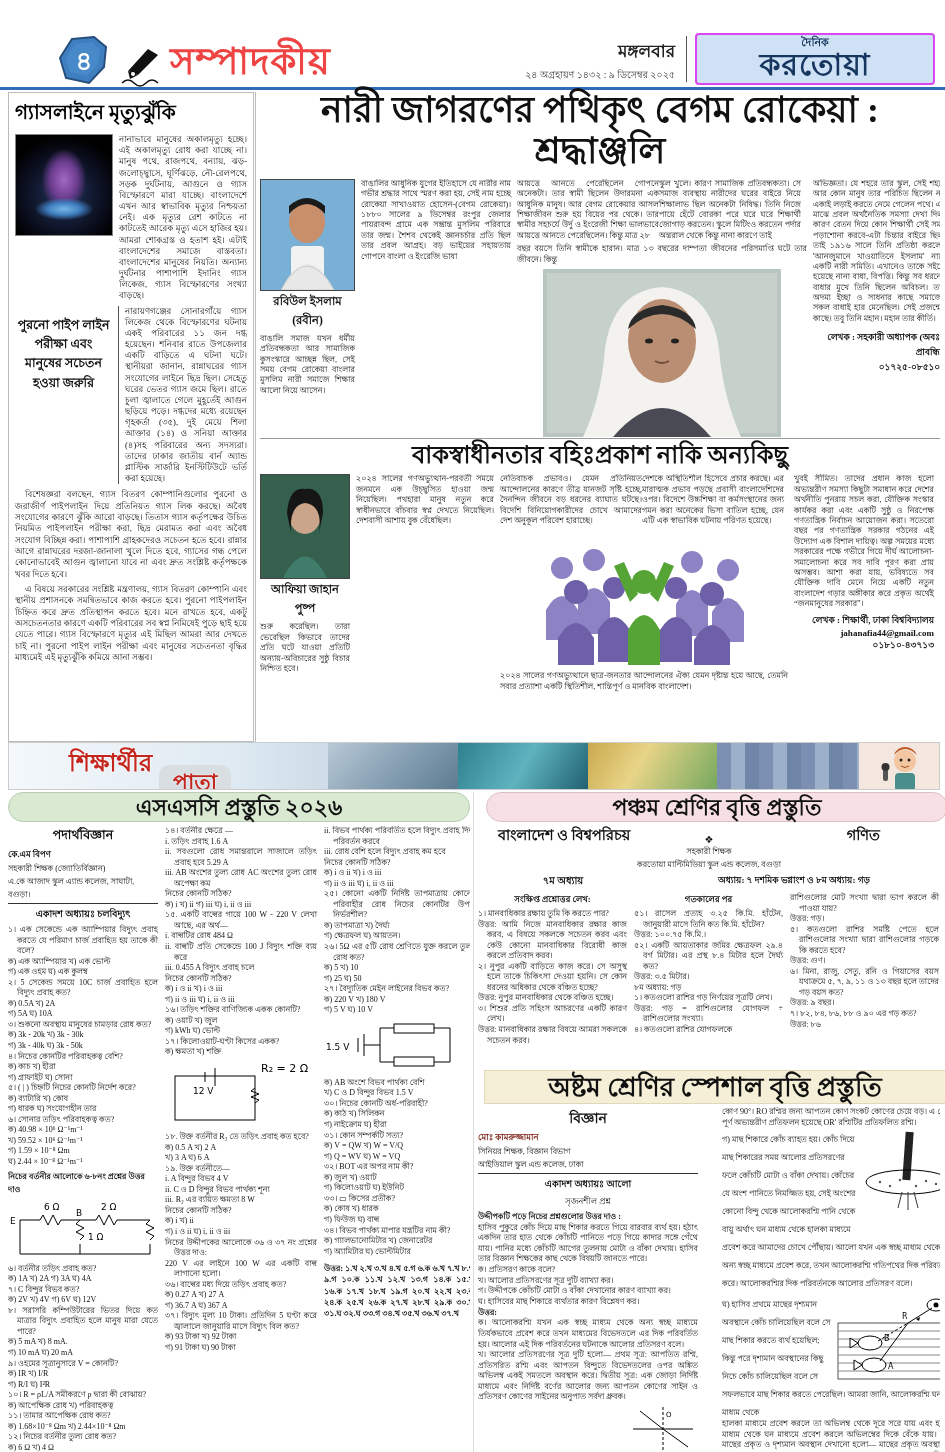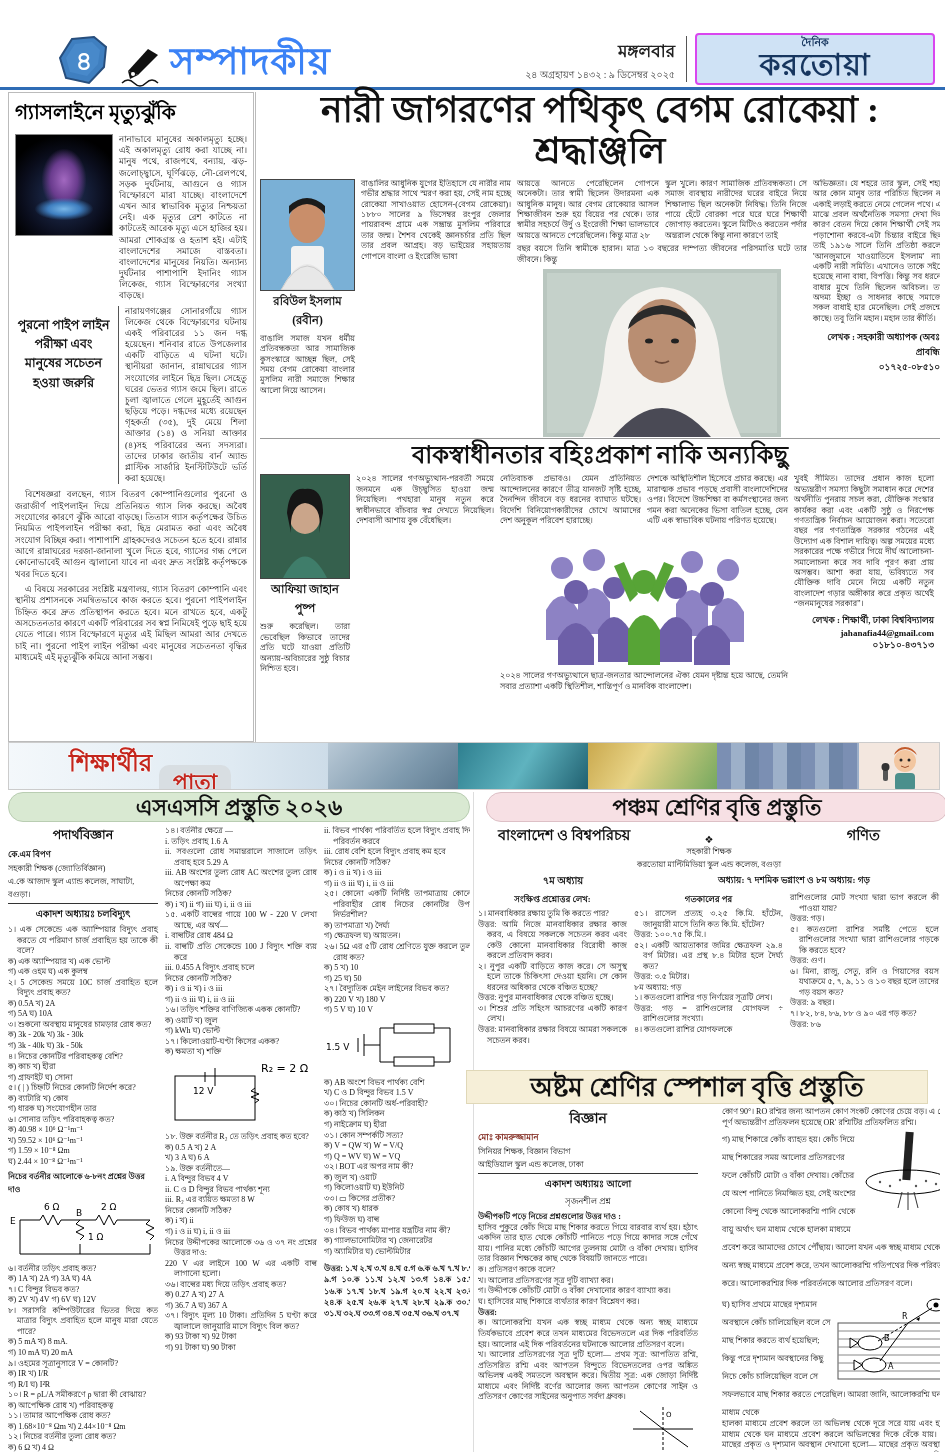--- a/index.html
+++ b/index.html
@@ -5,21 +5,21 @@
   * { margin:0; padding:0; box-sizing:border-box; }
   html,body { background:#ffffff; }
   body { width:945px; height:1452px; position:relative; font-family:"Liberation Serif","DejaVu Serif",serif; color:#111; overflow:hidden; }
   .abs { position:absolute; }
 
   
   .hdr { top:30px; left:0; width:945px; height:57px; }
   .badge { position:absolute; left:58px; top:6px; width:52px; height:50px; }
   .badge text { font-weight:bold; }
   .brandwrap { position:absolute; left:118px; top:2px; display:flex; align-items:center; gap:6px; }
-  .brand { font-size:37px; font-weight:bold; color:#3b82f6; letter-spacing:1px; font-family:"Liberation Serif",serif; }
+  .brand { font-size:37px; font-weight:bold; color:#ef4444; letter-spacing:1px; font-family:"Liberation Serif",serif; }
   .dateblock { position:absolute; right:270px; top:8px; text-align:right; }
   .dateblock .day { font-size:17px; font-weight:bold; color:#222; }
   .dateblock .date { font-size:9.5px; color:#333; margin-top:2px; }
   .vdiv { position:absolute; right:258px; top:6px; width:1px; height:46px; background:#555; }
   .masthead { position:absolute; right:10px; top:3px; width:240px; height:52px; background:#cfe2f5; border:2px solid #d946ef; border-radius:4px; text-align:center; padding-top:2px; }
   .masthead .small { font-size:11px; font-weight:bold; color:#17365f; line-height:1; }
   .masthead .big { font-size:30px; font-weight:bold; color:#17365f; line-height:1.1; letter-spacing:1px; }
   .bluebar { top:87px; left:0; width:945px; height:3px; background:#2f6cb5; }
 
   
@@ -40,21 +40,21 @@
   .vline-main { top:92px; left:255px; width:1px; height:650px; background:#bbb; }
 
   
   .art1 { top:90px; left:260px; width:680px; height:347px; }
   .art1 h1 { font-size:36px; font-weight:bold; text-align:center; line-height:1.15; }
   .art1 .grid { display:grid; grid-template-columns:95px 150px 290px 133px; gap:6px; margin-top:6px; height:292px; overflow:hidden; }
   .photo1 { width:95px; height:112px; border:1px solid #444; background:linear-gradient(#8fc0e2,#6ea3cc); position:relative; }
   .caption { font-size:11.5px; font-weight:bold; text-align:center; margin:2px 0 3px 0; }
   .coltext { font-size:8px; line-height:1.3; text-align:justify; }
   .midwrap { display:flex; flex-direction:column; }
-  .midcols { display:flex; gap:6px; }
+  .midcols { display:flex; }
   .midcols > div { width:142px; }
   .portrait-box { margin-top:4px; align-self:center; }
   .art1 .footer { text-align:right; font-size:9px; font-weight:bold; margin-top:6px; }
   .hrule1 { top:438px; left:260px; width:680px; height:1px; background:#999; }
 
   
   .art2 { top:442px; left:260px; width:680px; height:300px; }
   .art2 h1 { font-size:24px; font-weight:bold; text-align:center; line-height:1.1; }
   .art2 .grid { display:grid; grid-template-columns:90px 138px 288px 140px; gap:6px; margin-top:6px; height:250px; overflow:hidden; }
   .photo2 { width:90px; height:105px; border:1px solid #444; background:linear-gradient(#3c6b57,#274d3d); position:relative; }
@@ -105,21 +105,21 @@
   .c5 .school { font-size:8px; }
   .c5 .chaprow { display:flex; margin-top:2px; }
   .c5 .chapL { width:170px; text-align:center; font-size:10px; font-weight:bold; }
   .c5 .chapR { flex:1; text-align:center; font-size:9px; font-weight:bold; }
   .c5 .cols { display:flex; gap:7px; margin-top:3px; }
   .c5 .cols > div { width:149px; }
   .c5 .colh { font-size:8.5px; font-weight:bold; text-align:center; margin-bottom:2px; }
   .c5 .line { font-size:8px; line-height:1.32; text-align:justify; padding-left:9px; text-indent:-9px; }
 
   
-  .c8h { top:1070px; left:466px; width:462px; height:34px; background:#f6efd8; border:1px solid #e0d8b8; font-size:26px; font-weight:bold; text-align:center; line-height:34px; }
+  .c8h { top:1070px; left:484px; width:462px; height:34px; background:#f6efd8; border:1px solid #e0d8b8; font-size:26px; font-weight:bold; text-align:center; line-height:34px; }
   .c8 { top:1107px; left:478px; width:462px; height:345px; display:flex; gap:24px; overflow:hidden; }
   .c8 .colL { width:220px; flex:0 0 220px; }
   .c8 .colR { width:234px; flex:0 0 234px; }
   .c8 .subj { font-size:14px; }
   .c8 .auth2 { font-size:8.5px; font-weight:bold; color:#7a1d12; }
   .c8 .t { font-size:8px; line-height:1.32; text-align:justify; }
   .c8 .qline { font-size:8px; line-height:1.35; }
   .c8 .fig { float:right; margin:2px 0 2px 4px; }
   .bold { font-weight:bold; }
   .ctr { text-align:center; }

